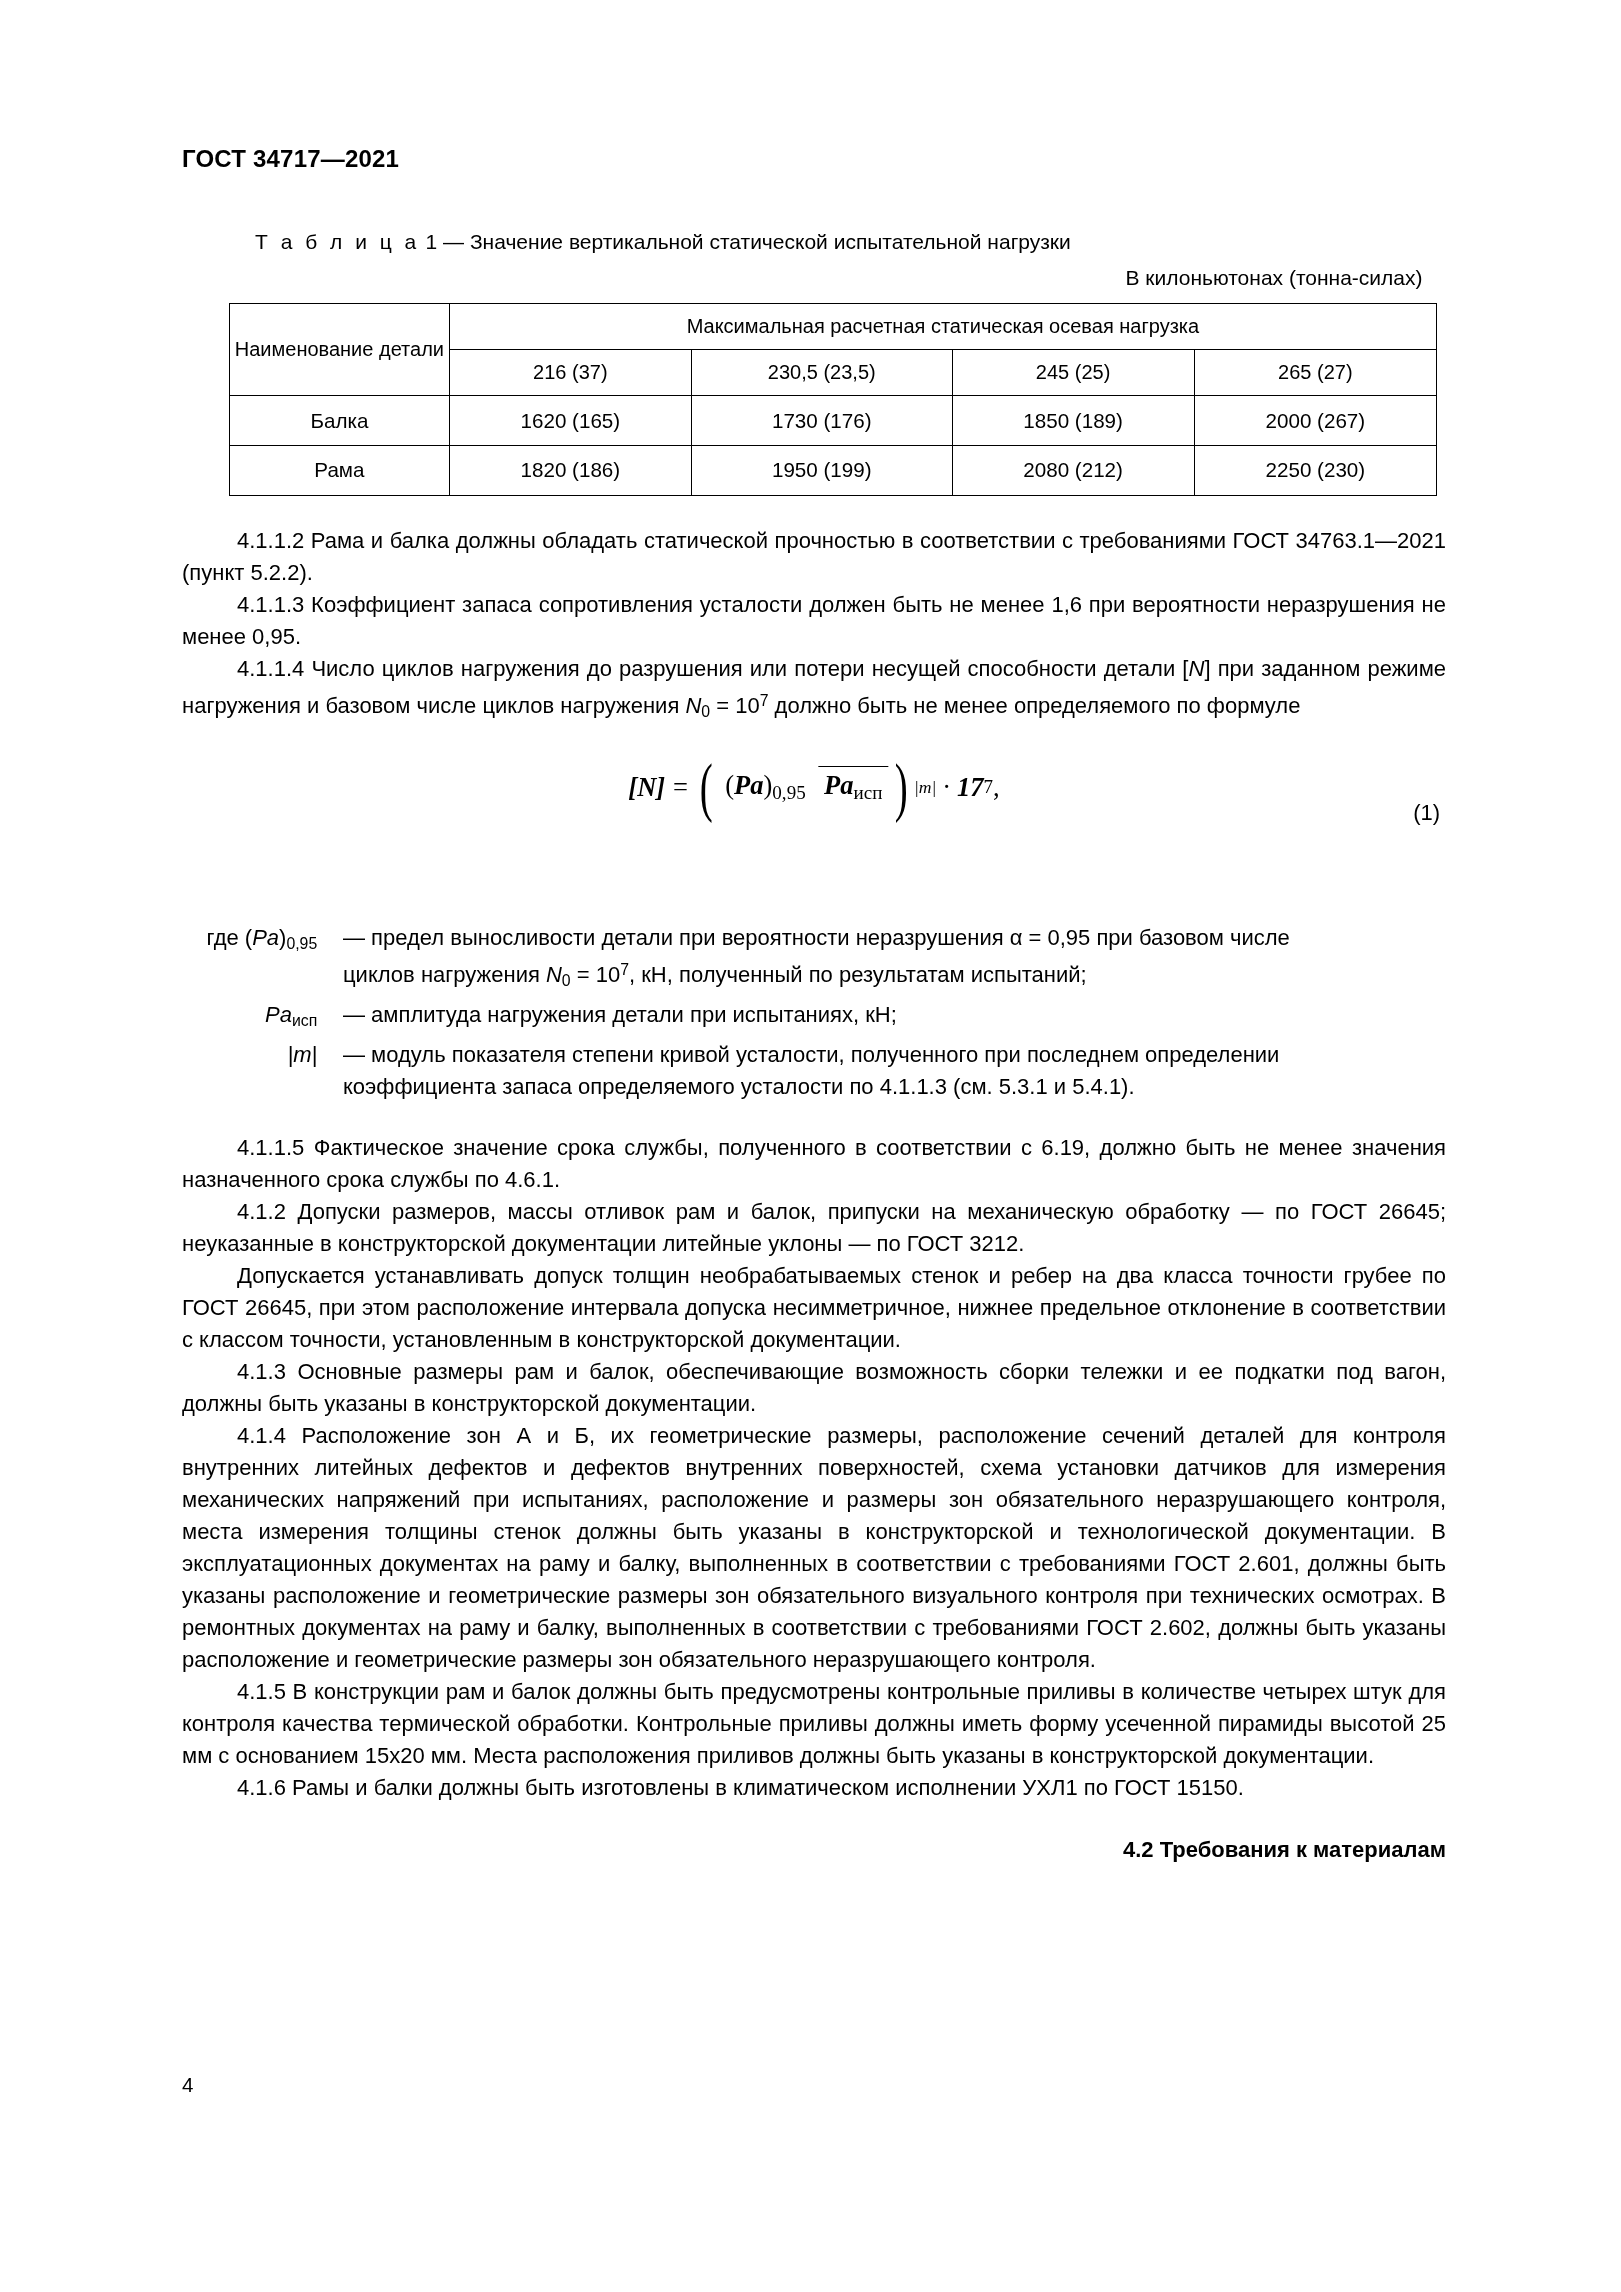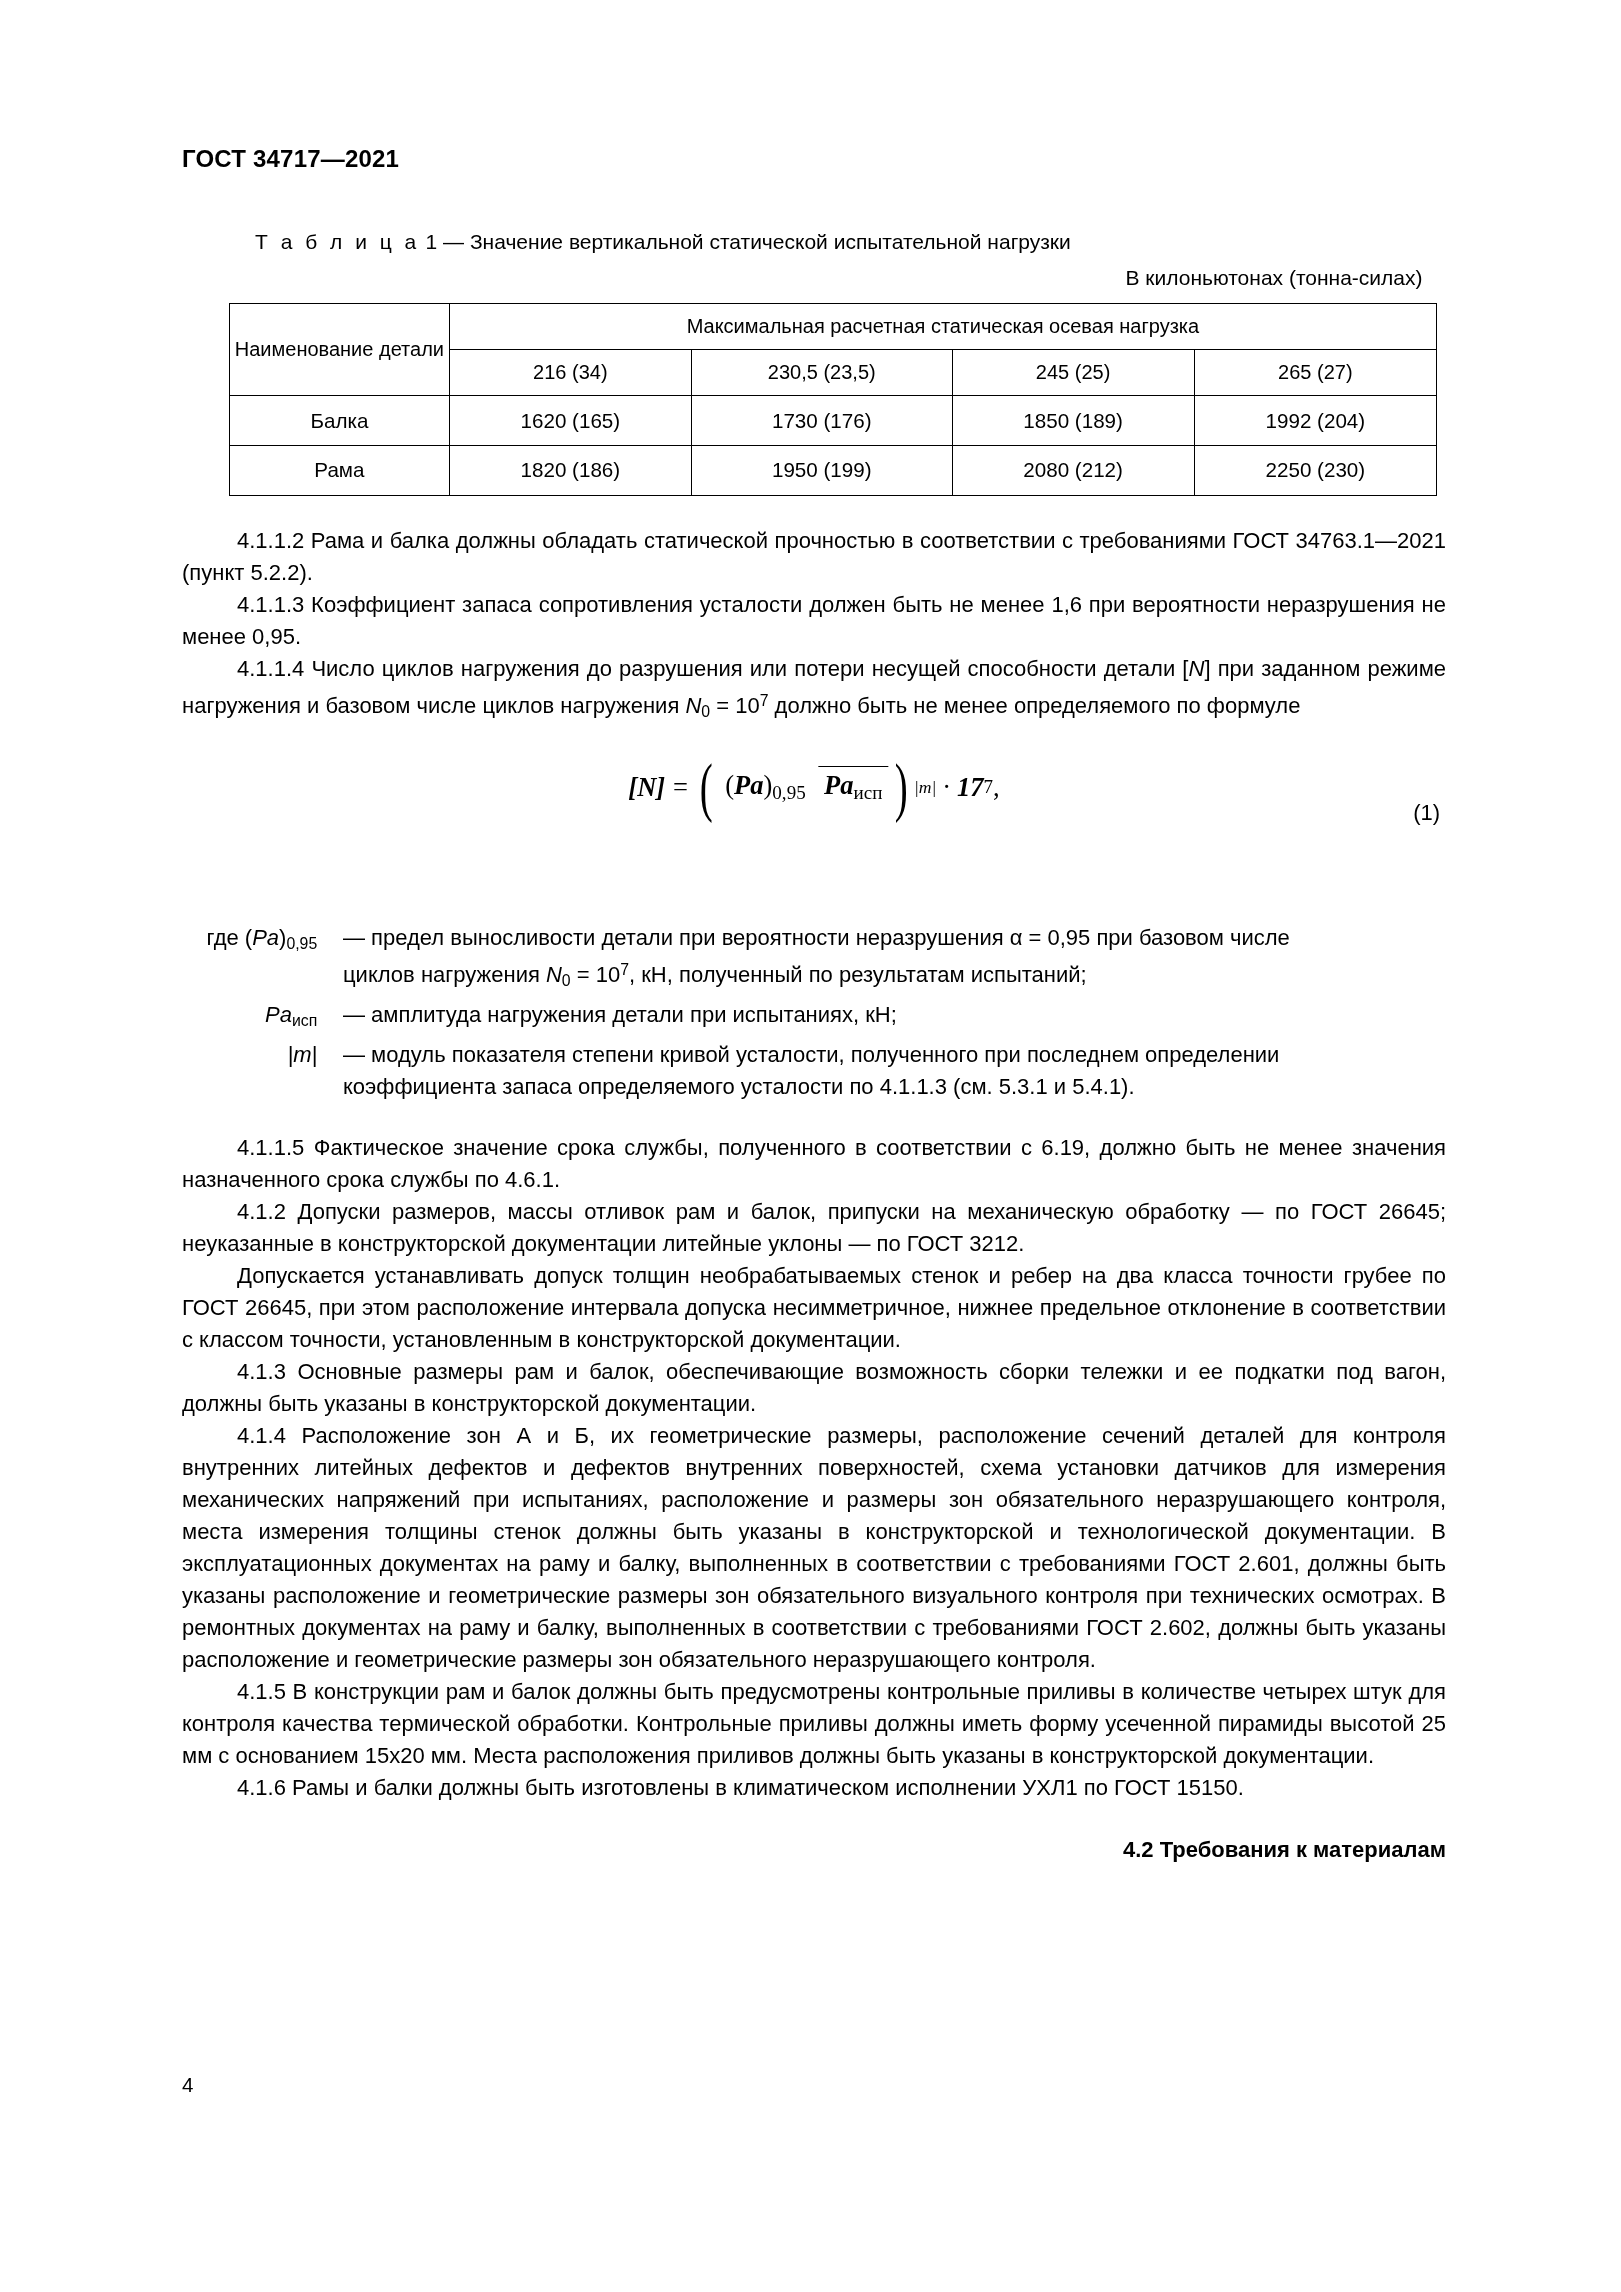--- a/index.html
+++ b/index.html
@@ -180,31 +180,31 @@
 
     <div class="units-line">В килоньютонах (тонна-силах)</div>
 
     <table class="gost">
       <tbody>
         <tr>
           <td class="name-cell hdr" rowspan="2">Наименование детали</td>
           <td class="hdr" colspan="4">Максимальная расчетная статическая осевая нагрузка</td>
         </tr>
         <tr>
-          <td class="hdr">216 (34)</td>
+          <td class="hdr">216 (37)</td>
           <td class="hdr">230,5 (23,5)</td>
           <td class="hdr">245 (25)</td>
           <td class="hdr">265 (27)</td>
         </tr>
         <tr class="row">
           <td>Балка</td>
           <td>1620 (165)</td>
           <td>1730 (176)</td>
           <td>1850 (189)</td>
-          <td>1992 (204)</td>
+          <td>2000 (267)</td>
         </tr>
         <tr class="row">
           <td>Рама</td>
           <td>1820 (186)</td>
           <td>1950 (199)</td>
           <td>2080 (212)</td>
           <td>2250 (230)</td>
         </tr>
       </tbody>
     </table>

